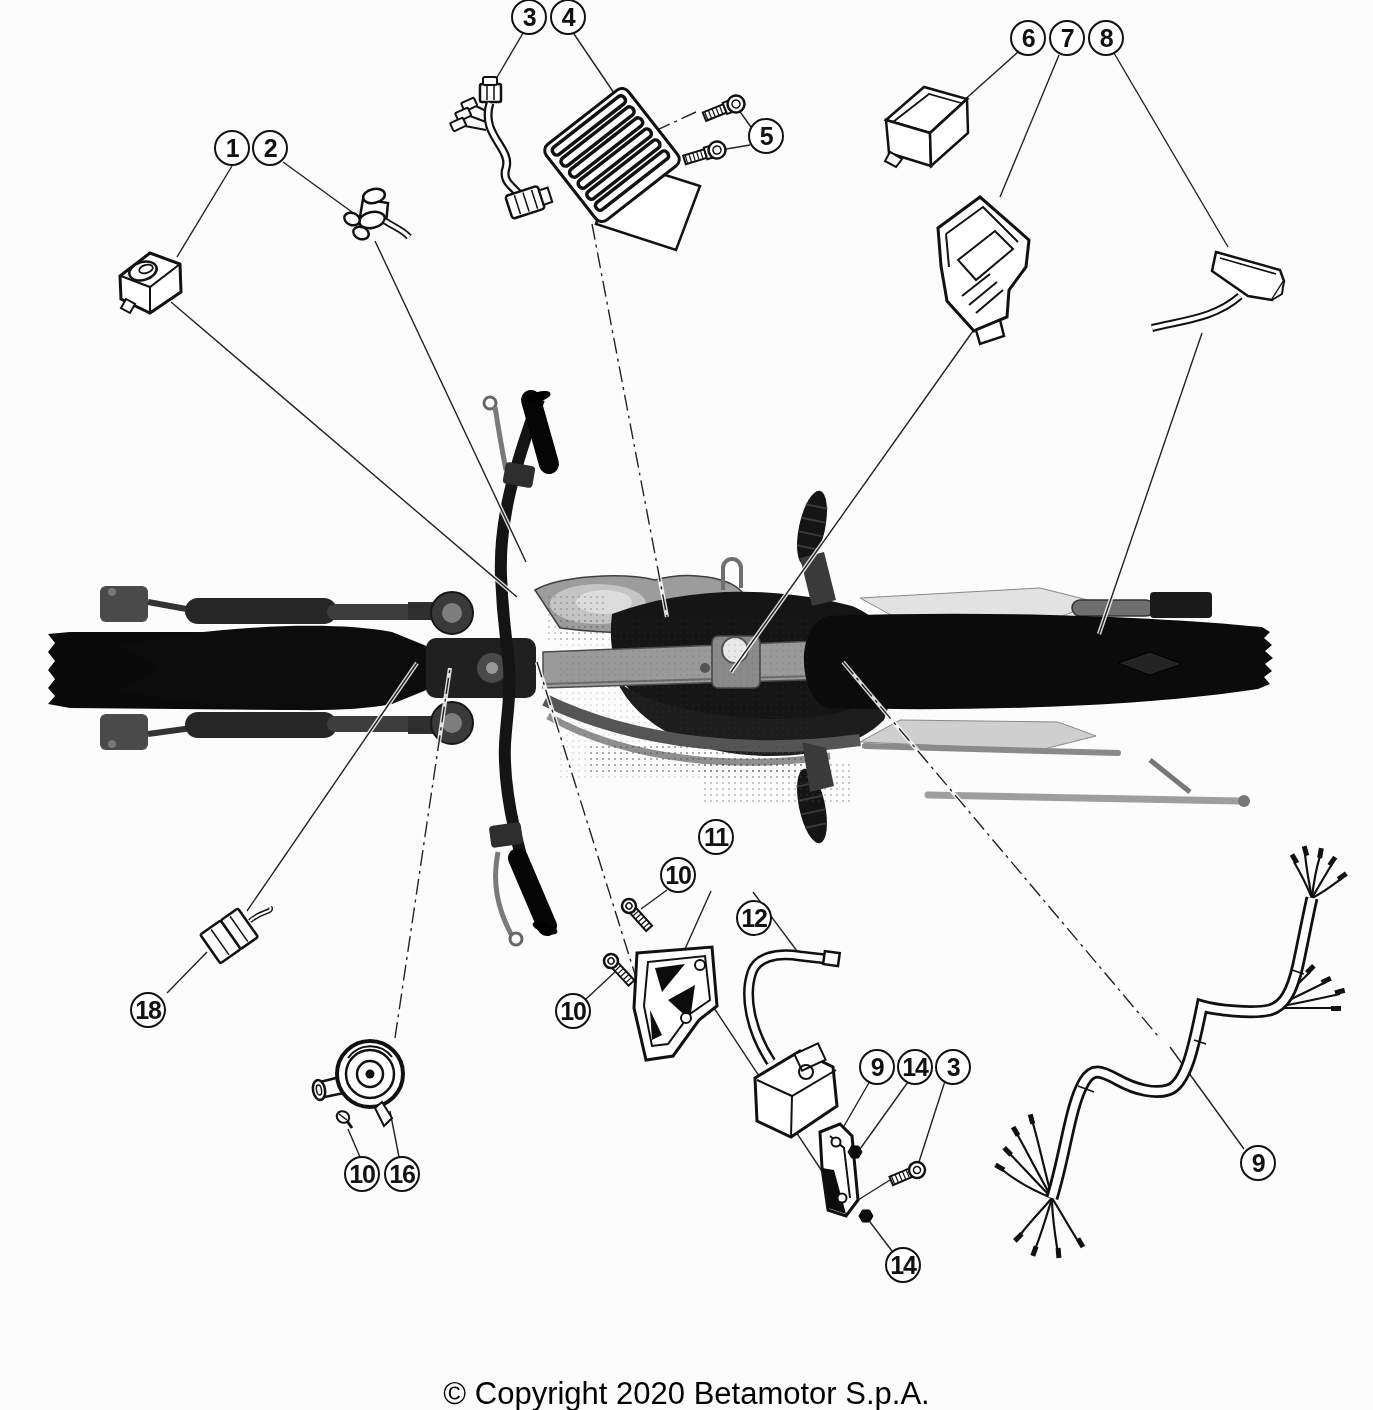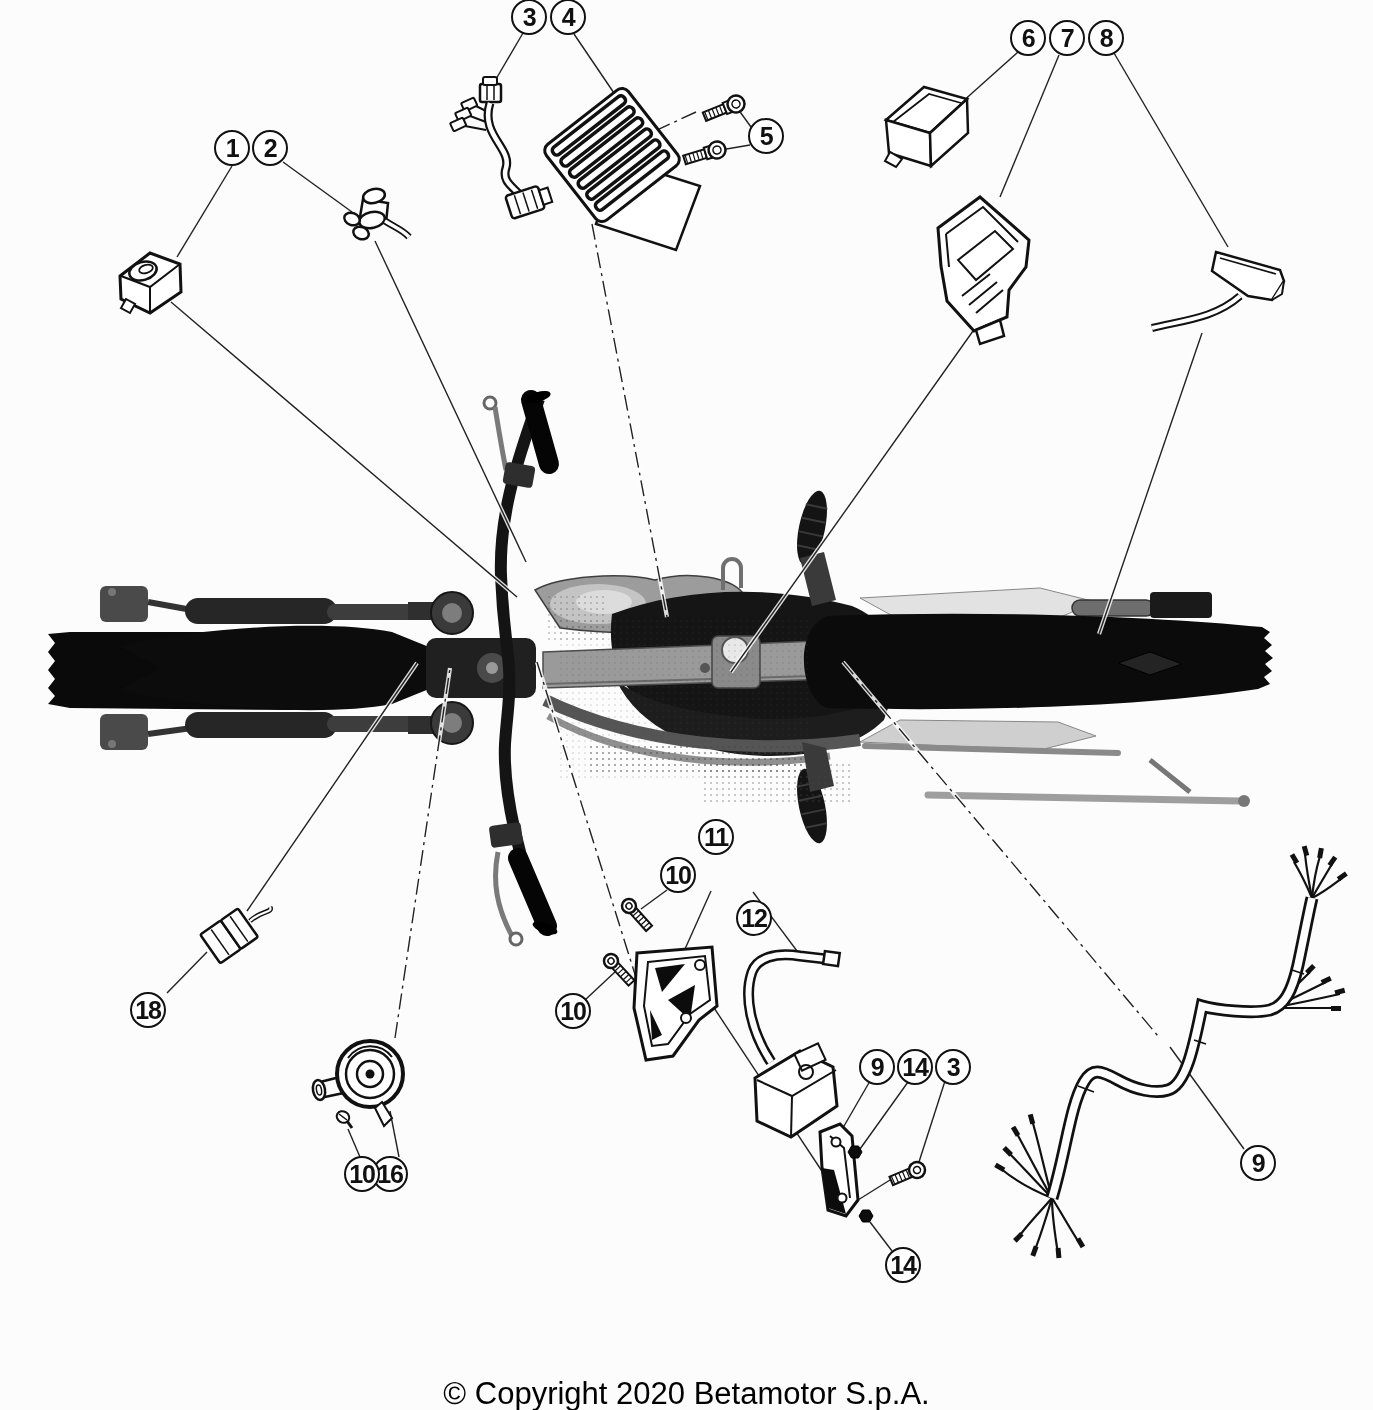--- a/index.html
+++ b/index.html
@@ -429,19 +429,19 @@
 <div class="callout" style="left:1088px;top:20px">8</div>
 <div class="callout" style="left:1240px;top:1145px">9</div>
 <div class="callout" style="left:660px;top:857px">10</div>
 <div class="callout" style="left:698px;top:819px">11</div>
 <div class="callout" style="left:736px;top:900px">12</div>
 <div class="callout" style="left:555px;top:993px">10</div>
 <div class="callout" style="left:859px;top:1049px">9</div>
 <div class="callout" style="left:897px;top:1049px">14</div>
 <div class="callout" style="left:935px;top:1049px">3</div>
 <div class="callout" style="left:885px;top:1247px">14</div>
-<div class="callout" style="left:372px;top:1156px">16</div>
+<div class="callout" style="left:384px;top:1156px">16</div>
 <div class="callout" style="left:344px;top:1156px">10</div>
 <div class="callout" style="left:130px;top:992px">18</div>
 
 <div class="copyright">© Copyright 2020 Betamotor S.p.A.</div>
 
 </div>
 
 </body></html>

